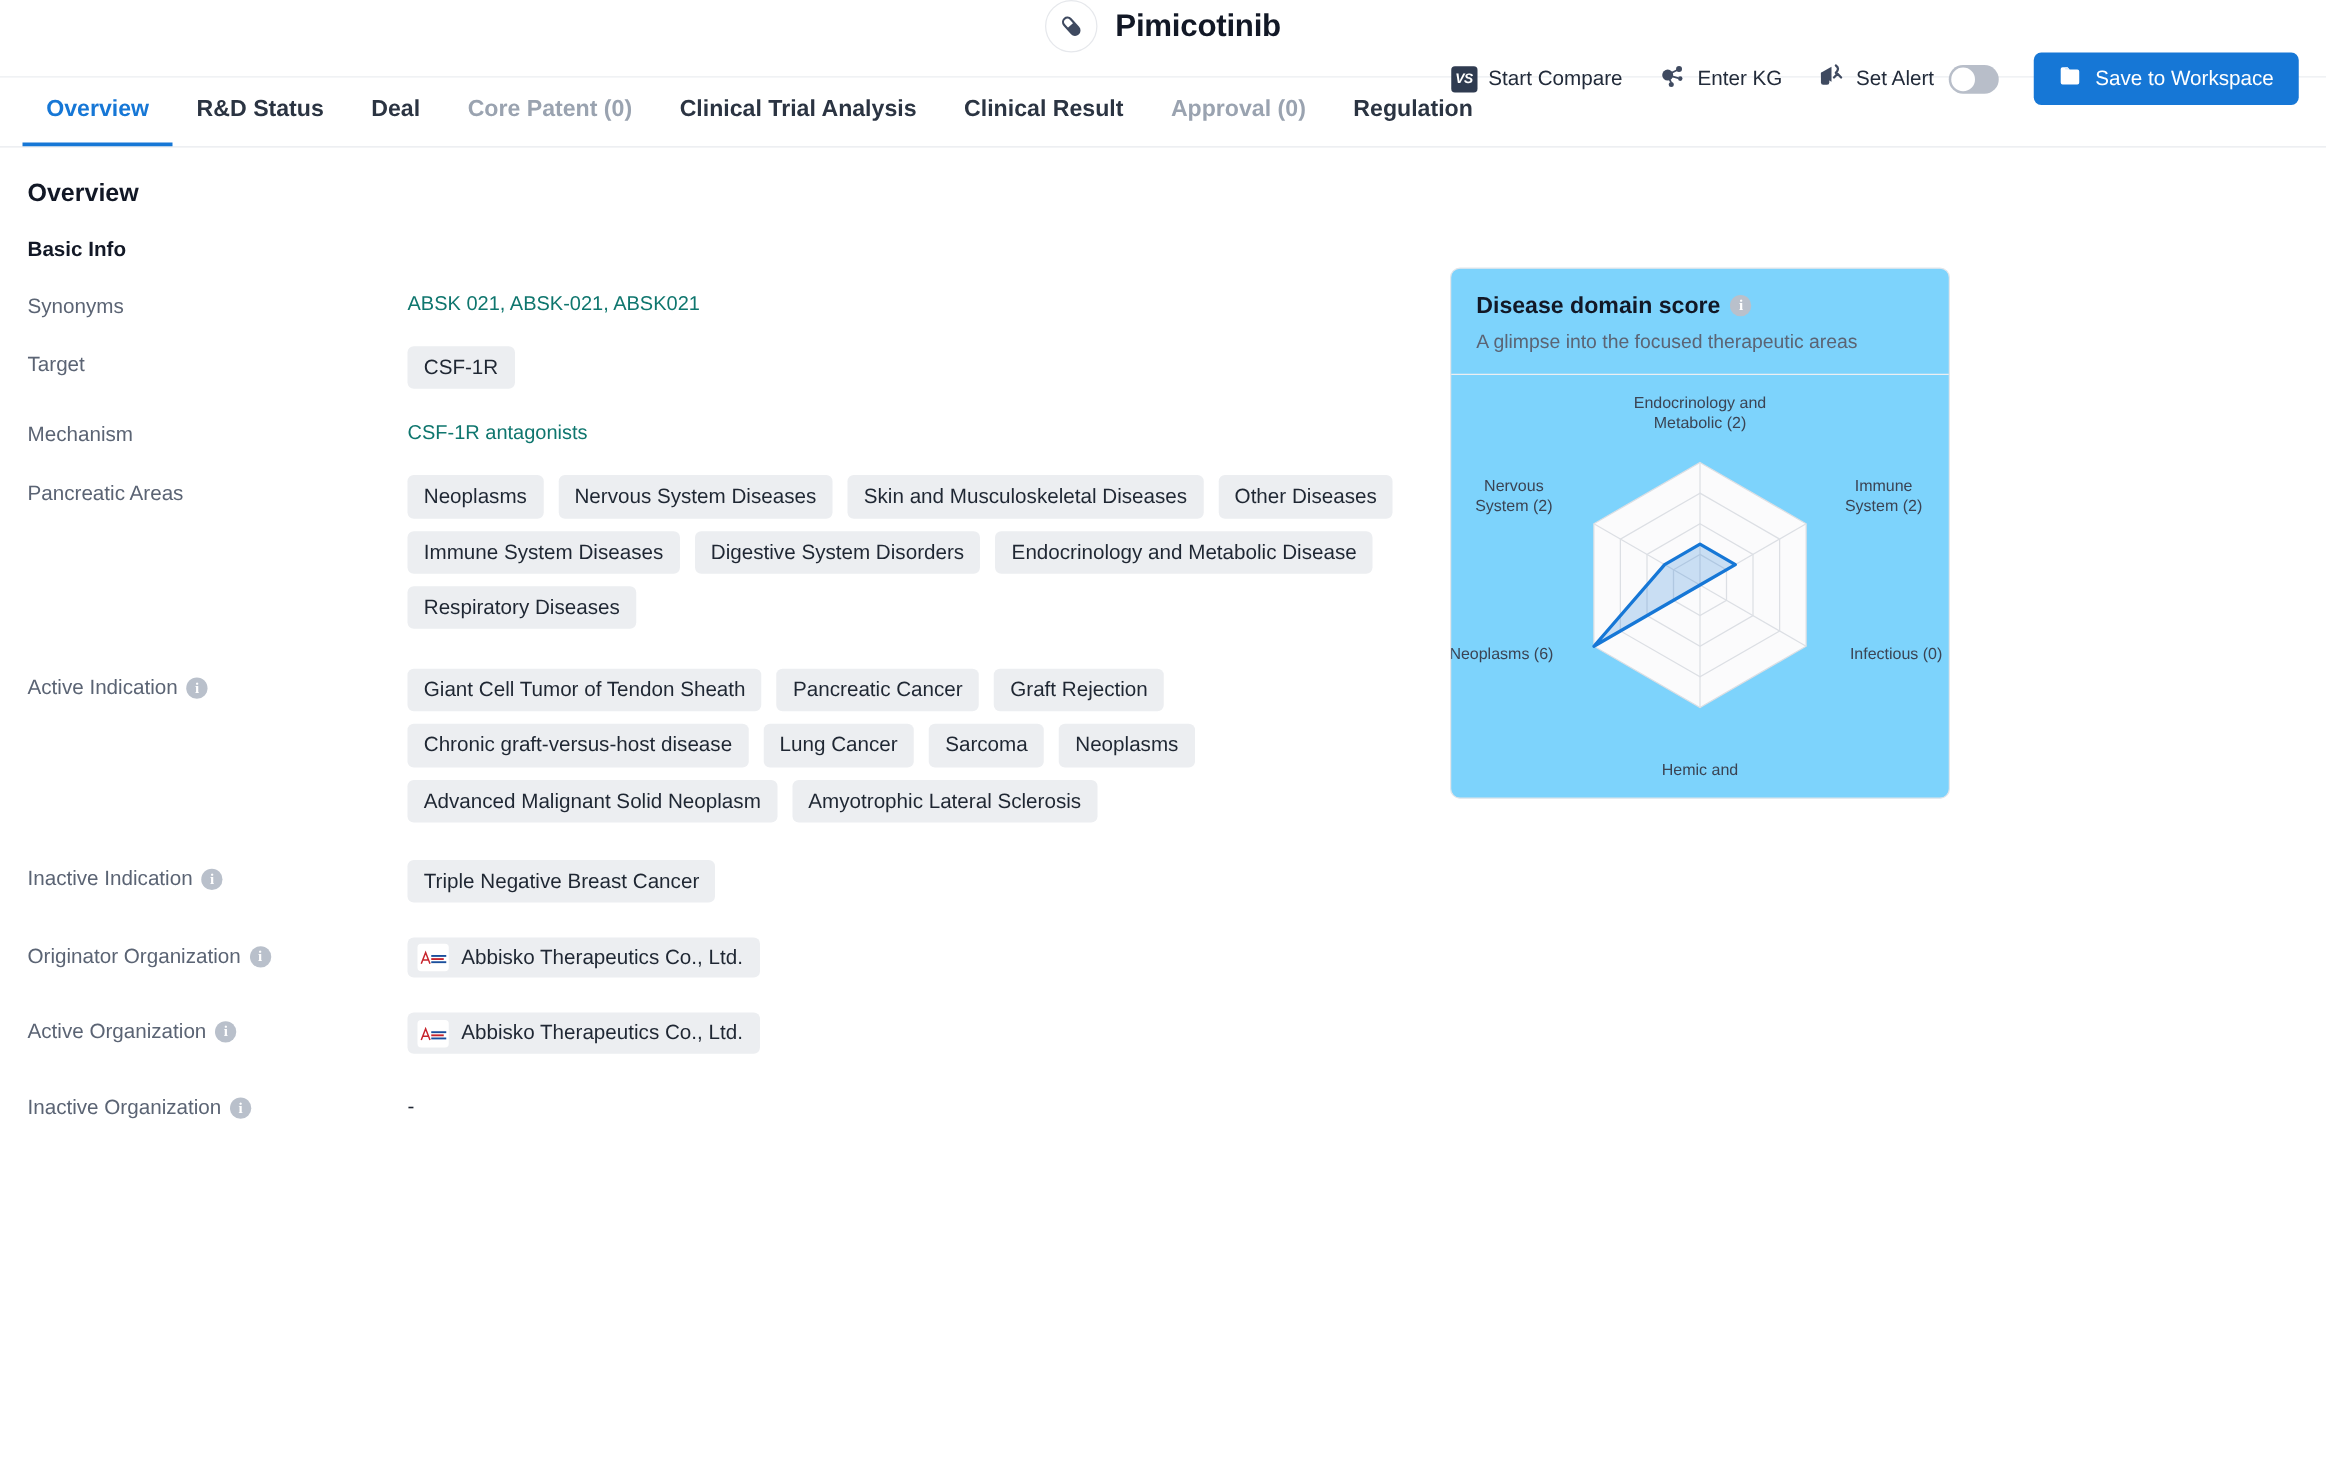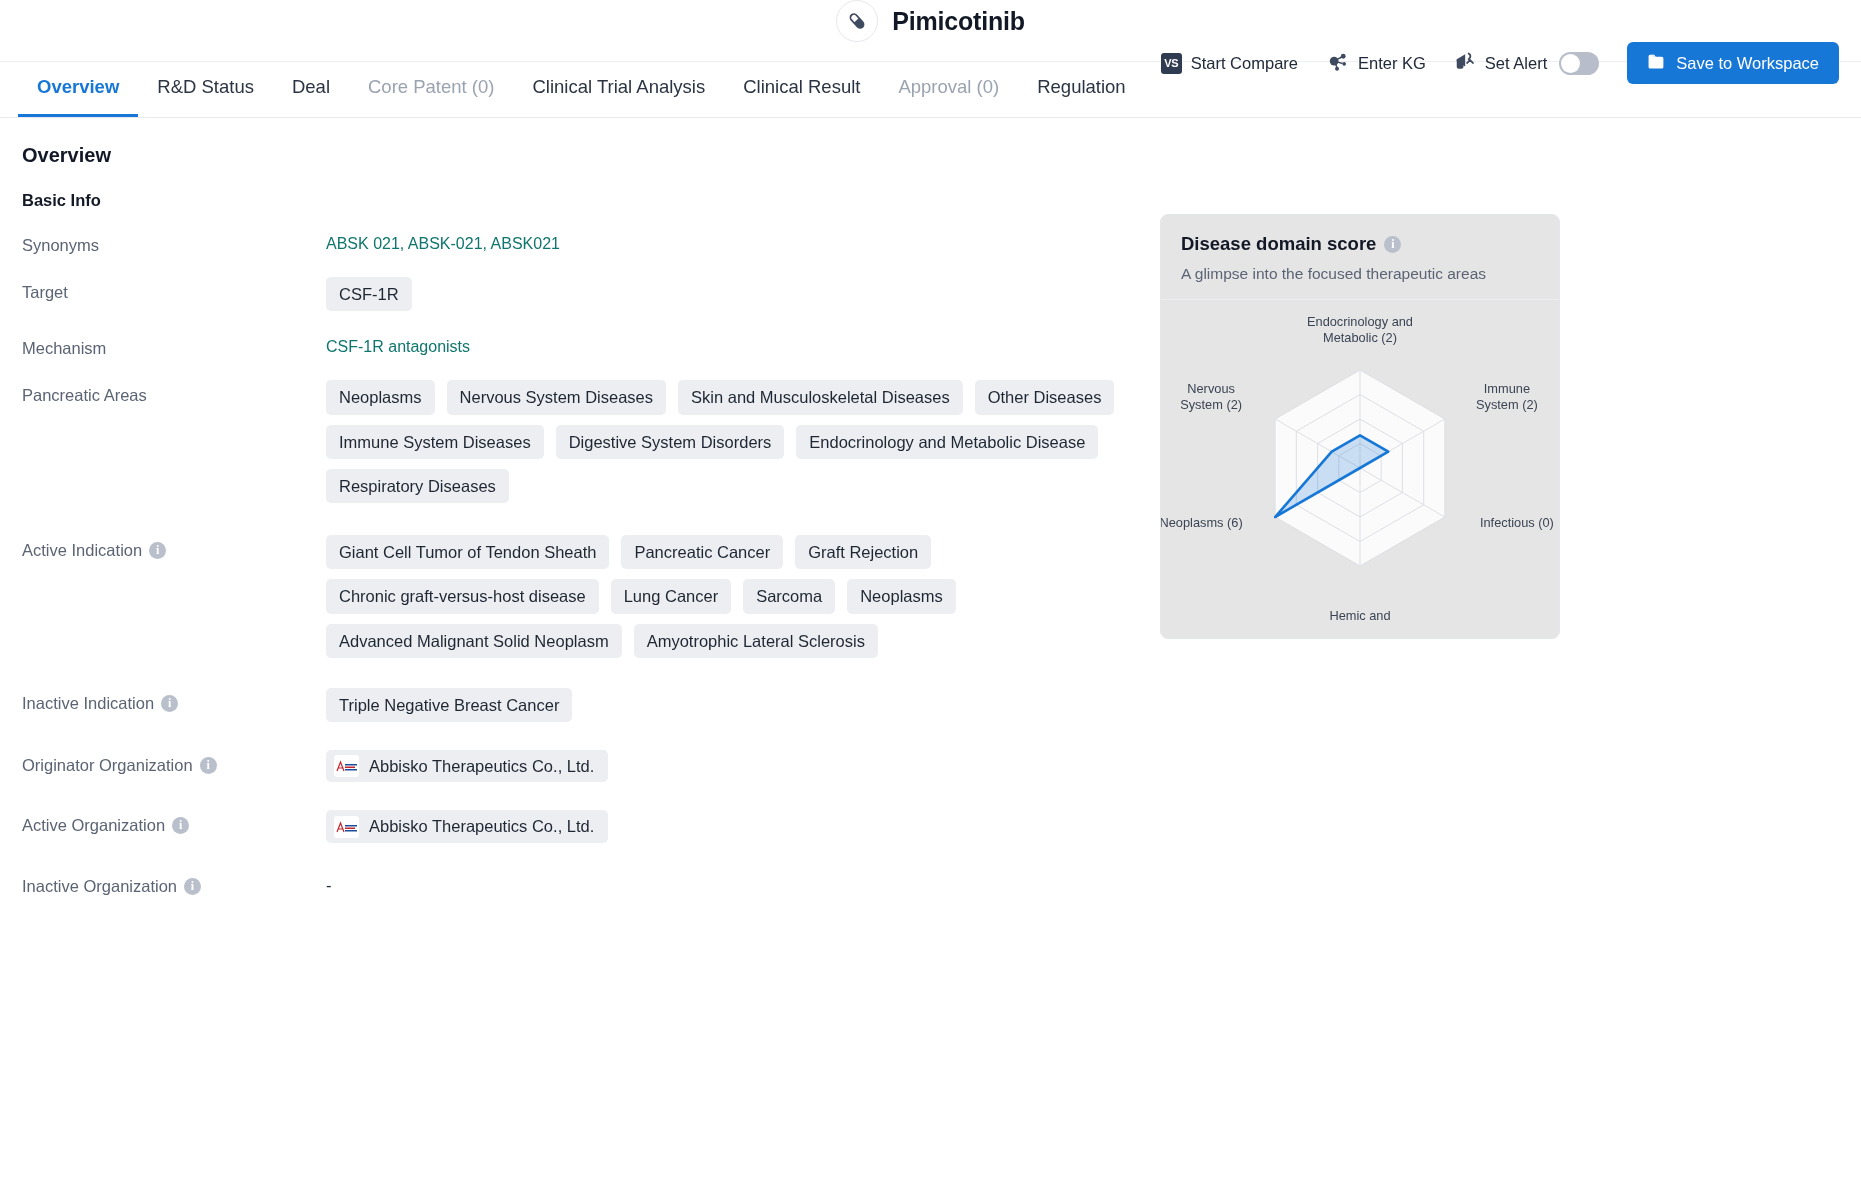--- a/index.html
+++ b/index.html
@@ -52,20 +52,21 @@
     white-space: nowrap;
   }
   .vs-badge {
     width: 21px; height: 21px;
     background: #2f3b50;
     border-radius: 3px;
     color: #fff;
     font-size: 11px; font-weight: 700;
     display: flex; align-items: center; justify-content: center;
     letter-spacing: -0.3px;
+    font-style: italic;
   }
   .alert-group { display: flex; align-items: center; gap: 12px; }
   .toggle {
     width: 40px; height: 23px;
     border-radius: 12px;
     background: #b8bec9;
     position: relative;
     cursor: pointer;
     flex: none;
   }
@@ -101,20 +102,21 @@
   }
   .tab {
     font-size: 18.5px;
     color: #2b3442;
     padding: 0 19px 16px 19px;
     cursor: pointer;
     white-space: nowrap;
     border-bottom: 3px solid transparent;
     background: none;
     font-family: inherit;
+    font-weight: bold;
   }
   .tab.active { color: #1677d6; font-weight: 700; border-bottom-color: #1677d6; }
   .tab.disabled { color: #9aa3b0; }
 
   
   .content {
     display: flex;
     padding: 26px 22px 0 22px;
     gap: 0;
   }
@@ -168,21 +170,21 @@
     flex: none;
     overflow: hidden;
   }
   .plain-text { font-size: 16px; color: #0f766e; padding-top: 5px; }
   .dash { font-size: 16.5px; color: #1f2733; padding-top: 5px; }
 
   
   .radar-card {
     border: 1px solid #e3e6ea;
     border-radius: 8px;
-    background: #e5e5e5;
+    background: #7dd3fc;
     width: 400px;
   }
   .radar-head { padding: 18px 20px 16px 20px; border-bottom: 1px solid #eceef1; }
   .radar-title {
     font-size: 18.5px; font-weight: 700; color: #121826;
     display: flex; align-items: center; gap: 8px;
   }
   .radar-sub { font-size: 15.5px; color: #5b6474; margin-top: 10px; }
   .radar-body { padding: 6px 0 12px 0; display: flex; justify-content: center; }
   .radar-label { font-size: 12.8px; fill: #3b4454; font-family: "Liberation Sans", sans-serif; }

